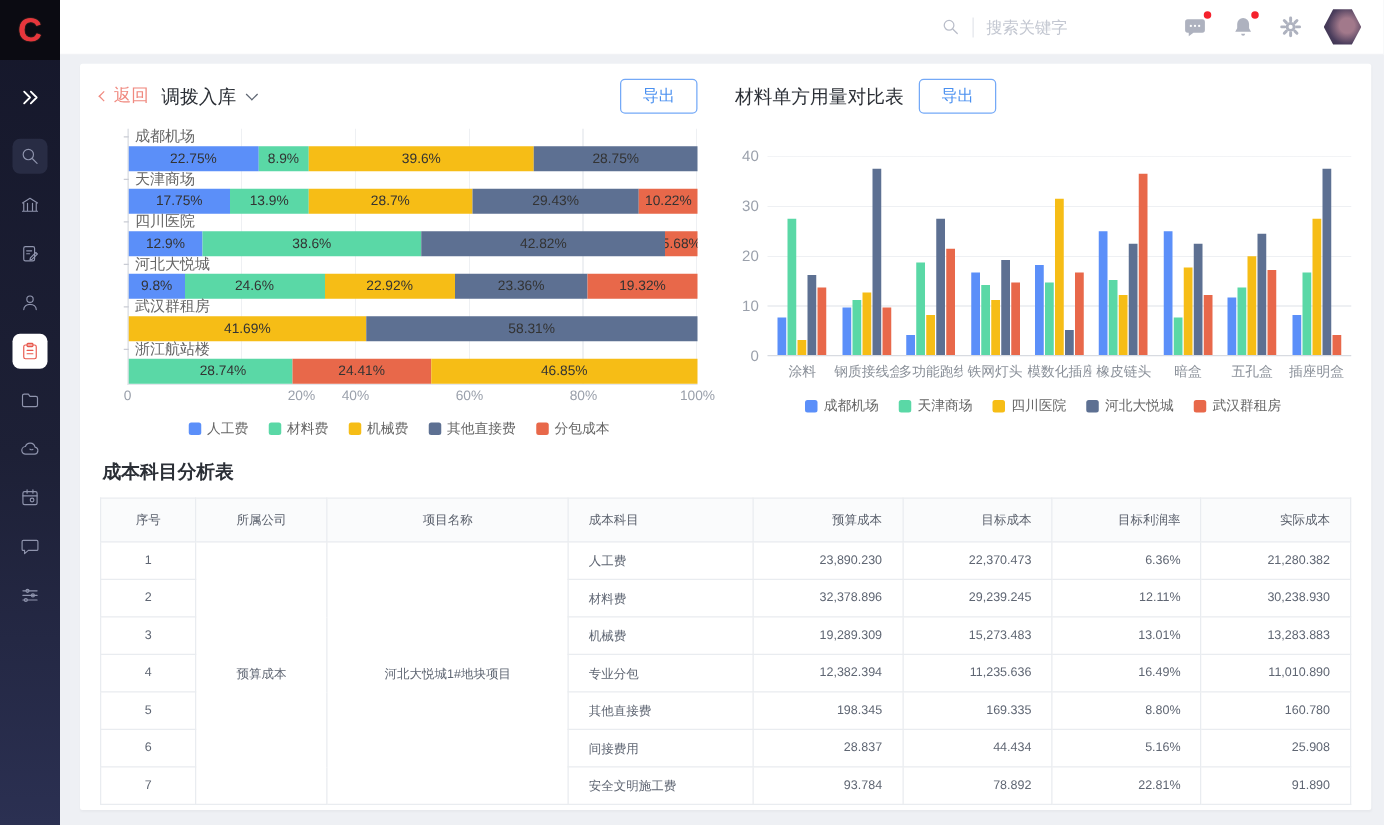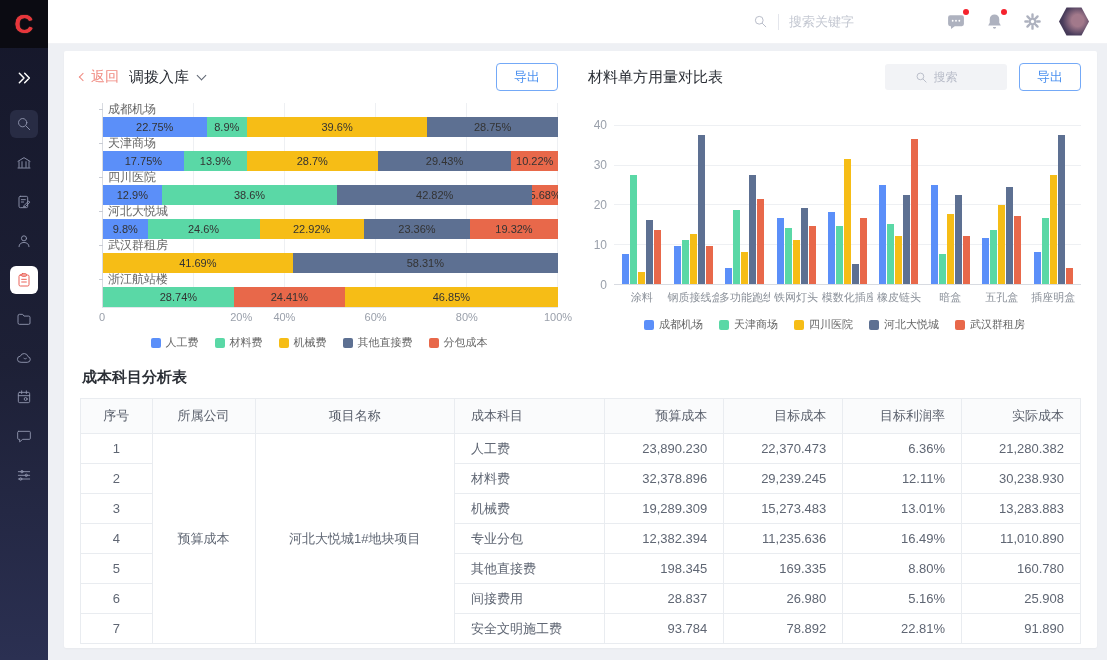--- a/index.html
+++ b/index.html
@@ -88,21 +88,21 @@
     background:repeating-linear-gradient(to top, transparent 0, transparent calc(25% - 1px), #eef0f3 calc(25% - 1px), #eef0f3 25%); }
   .gb-slot { flex:1; display:flex; justify-content:center; align-items:flex-end; height:100%; gap:1px; }
   .gb-bar { width:7px; }
   .gb-xlabels { display:flex; margin-left:26px; padding:0 2px; margin-top:5px; }
   .gb-xlabels span { flex:1; text-align:center; font-size:11px; color:#8a9099; white-space:nowrap; overflow:hidden; }
   .right-chart .legend { margin-top:12px; }
 
   
   .table-section { padding:4px 16px 0 16px; }
   .table-title { font-size:15px; font-weight:bold; color:#2b2f36; margin:14px 0 11px 2px; }
-  table.cost { width:100%; border-collapse:collapse; font-size:13px; color:#5f6673; }
+  table.cost { width:100%; border-collapse:collapse; font-size:10px; color:#5f6673; }
   table.cost th, table.cost td { border:1px solid #e9ecf0; padding:0 16px; font-weight:normal; }
   table.cost thead th { background:#fafbfc; color:#595f6b; height:35px; }
   table.cost td { height:30px; }
   .al-c { text-align:center; } .al-r { text-align:right; } .al-l { text-align:left; }
 </style>
 </head>
 <body>
 
 <div class="app">
 
@@ -319,27 +319,20 @@
                     <div class="legend-swatch" style="background: rgb(232, 104, 74);"></div>
                     <div style="display: inline;">分包成本</div>
                   </div>
                 </div>
             </div>
           </div>
 
           <div class="right-chart">
             <div class="chart-header">
               <span class="rtitle">材料单方用量对比表</span>
-              <span class="mini-search">
-                <svg width="13" height="13" viewBox="0 0 24 24">
-                  <circle cx="10" cy="10" r="6.2" stroke="#b9bdc9" stroke-width="1.8" fill="none"></circle>
-                  <path d="M15 15l5.5 5.5" stroke="#b9bdc9" stroke-width="1.8" stroke-linecap="round"></path>
-                </svg>
-                <input type="text" placeholder="搜索" style="">
-              </span>
               <button class="btn-export">导出</button>
             </div>
             <div class="gb-wrap">
               <div class="y-axis">
                   <span style="bottom: 0%;">0</span>
                   <span style="bottom: 25%;">10</span>
                   <span style="bottom: 50%;">20</span>
                   <span style="bottom: 75%;">30</span>
                   <span style="bottom: 100%;">40</span>
                 </div>
@@ -500,21 +493,21 @@
                   <td class="al-l">其他直接费</td>
                   <td class="al-r">198.345</td>
                   <td class="al-r">169.335</td>
                   <td class="al-r">8.80%</td>
                   <td class="al-r">160.780</td>
                 </tr>
                 <tr>
                   <td class="al-c">6</td>
                   <td class="al-l">间接费用</td>
                   <td class="al-r">28.837</td>
-                  <td class="al-r">26.980</td>
+                  <td class="al-r">44.434</td>
                   <td class="al-r">5.16%</td>
                   <td class="al-r">25.908</td>
                 </tr>
                 <tr>
                   <td class="al-c">7</td>
                   <td class="al-l">安全文明施工费</td>
                   <td class="al-r">93.784</td>
                   <td class="al-r">78.892</td>
                   <td class="al-r">22.81%</td>
                   <td class="al-r">91.890</td>

